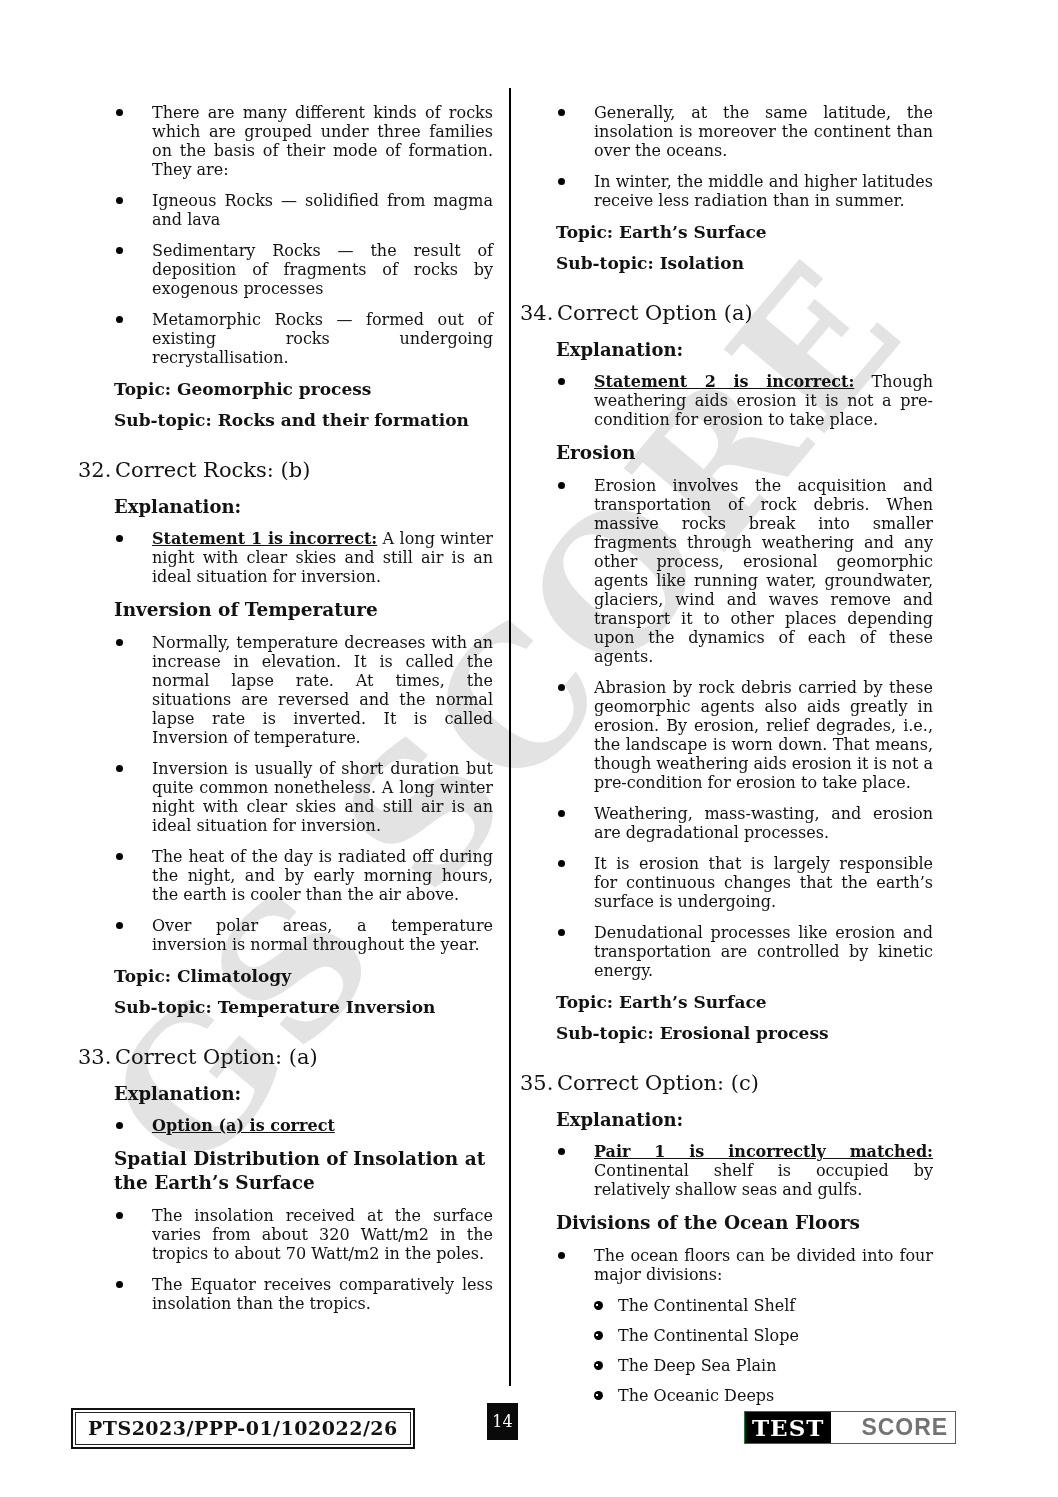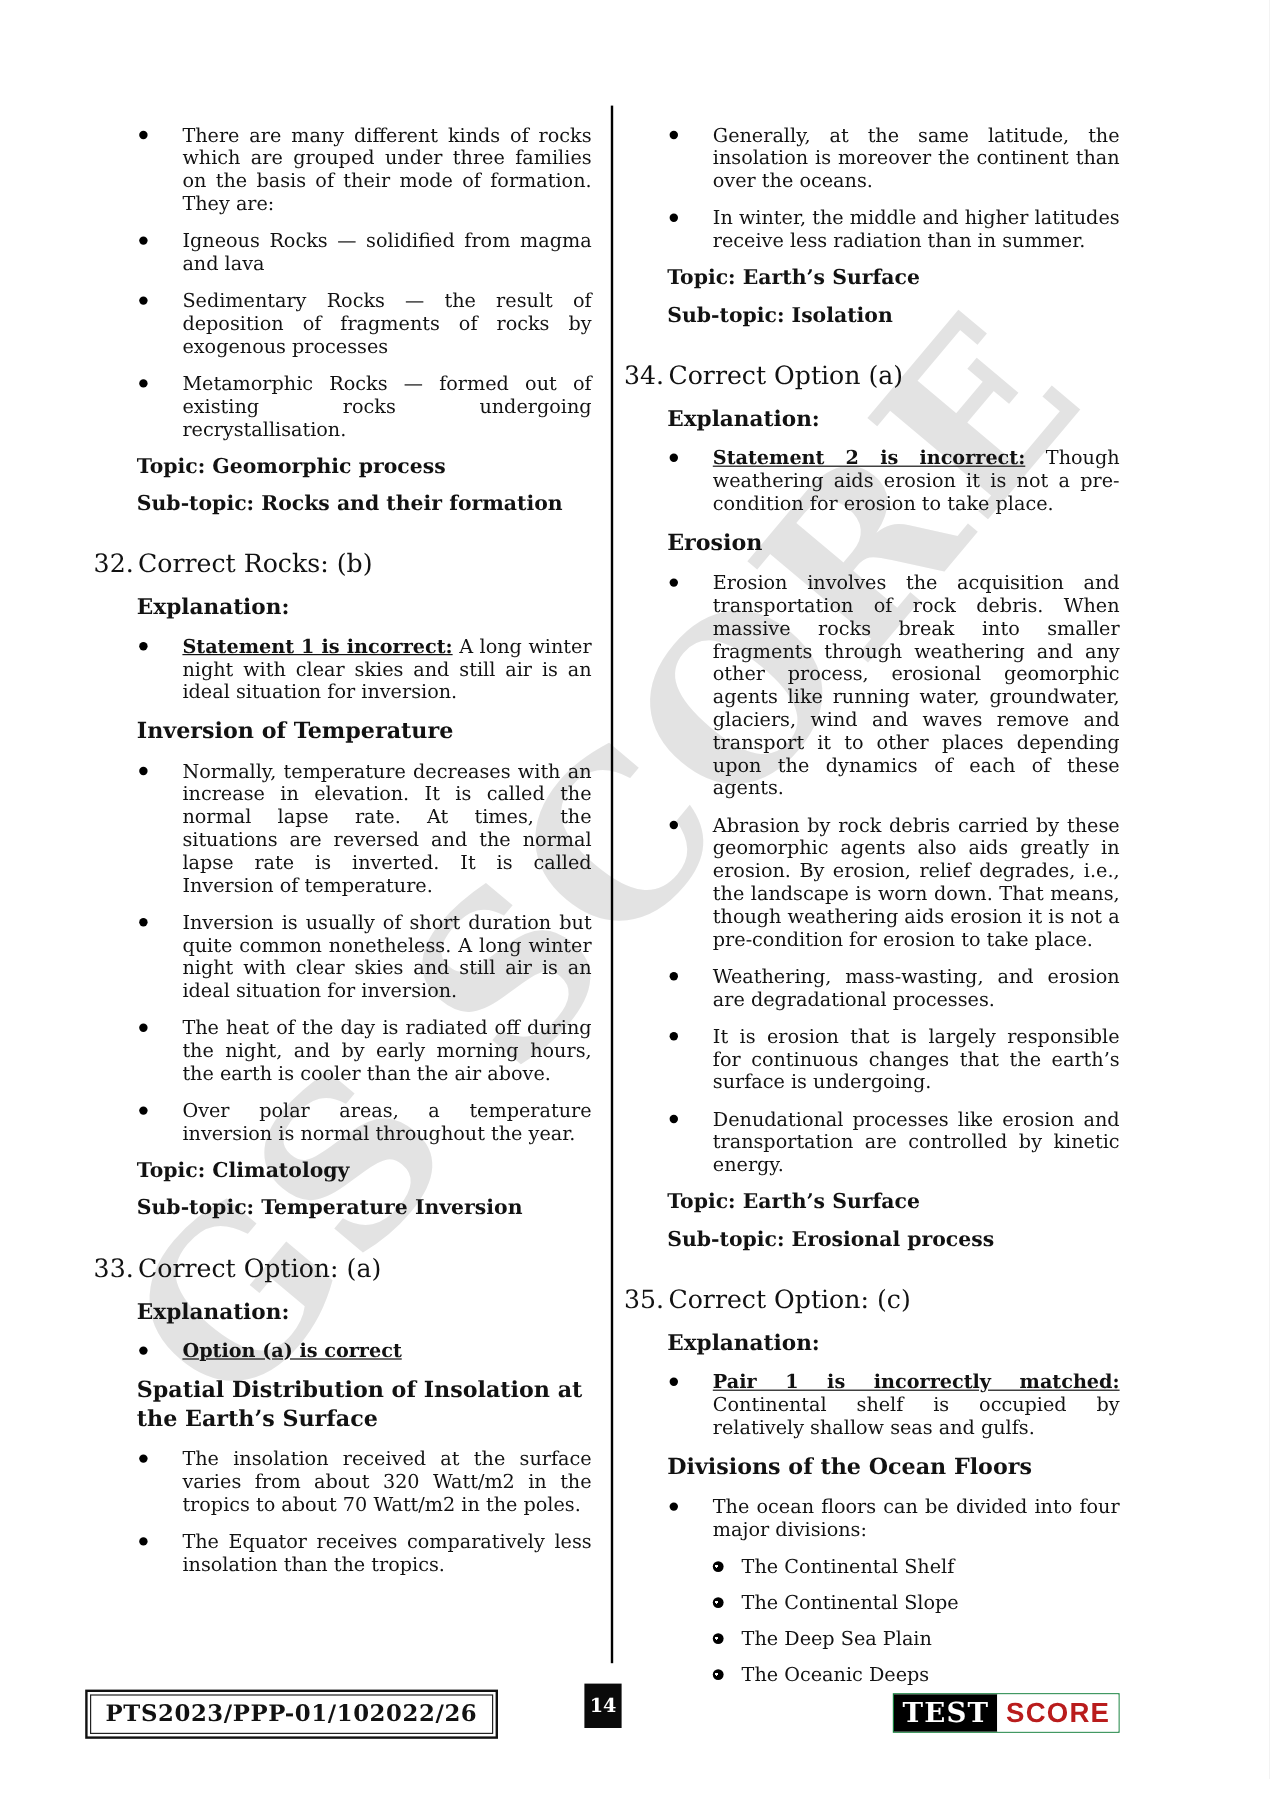--- a/index.html
+++ b/index.html
@@ -29,28 +29,28 @@
   .heading{font-size:18.5px;font-weight:bold;padding-left:36px;margin:0 0 11px 0;line-height:24px;}
   .label{font-size:18px;font-weight:bold;padding-left:36px;margin:0 0 11px 0;line-height:22px;}
   .section{display:flex;font-size:21px;font-weight:normal;margin:26px 0 12px 0;line-height:27px;}
   .section .num{width:37px;flex:none;}
   .col > .block:first-child{margin-top:15px;}
   
   .footer-code{position:absolute;left:75px;top:1412px;z-index:2;background:#fff;
                border:1px solid #222;outline:2px solid #111;outline-offset:2px;
                padding:4px 12px 5px 12px;font-weight:bold;font-size:19px;letter-spacing:0.5px;}
   .footer-page{position:absolute;left:487px;top:1403px;width:31px;height:37px;z-index:2;
-               background:#0a0a0a;color:#fff;font-weight:bold;font-size:16px;
+               background:#0a0a0a;color:#fff;font-weight:normal;font-size:16px;
                display:flex;align-items:center;justify-content:center;}
   .footer-logo{position:absolute;left:744px;top:1411px;z-index:2;display:flex;align-items:stretch;
                border:1px solid #15803d;background:#fff;}
   .logo-test{background:#000;color:#fff;font-family:"DejaVu Serif",serif;font-weight:bold;
              font-size:23px;line-height:29px;padding:1px 7px;letter-spacing:1px;}
-  .logo-score{background:#fff;color:#b91c1c;font-family:"Liberation Sans",sans-serif;font-weight:bold;
-              font-size:23px;line-height:29px;padding:1px 7px;letter-spacing:1px;}
+  .logo-score{background:#fff;color:#737373;font-family:"Liberation Sans",sans-serif;font-weight:bold;
+              font-size:23px;line-height:29px;padding:1px 7px;letter-spacing:1px;margin-left:23px;}
 </style>
 </head>
 <body>
 
 <div class="page">
   <div class="watermark">GS SCORE</div>
 
   <div class="col col-left">
       <div class="block bullet"><span class="marker"></span><span class="content"><span class="seg-normal">There are many different kinds of rocks which are grouped under three families on the basis of their mode of formation. They are:</span></span></div>
       <div class="block bullet"><span class="marker"></span><span class="content"><span class="seg-normal">Igneous Rocks — solidified from magma and lava</span></span></div>

